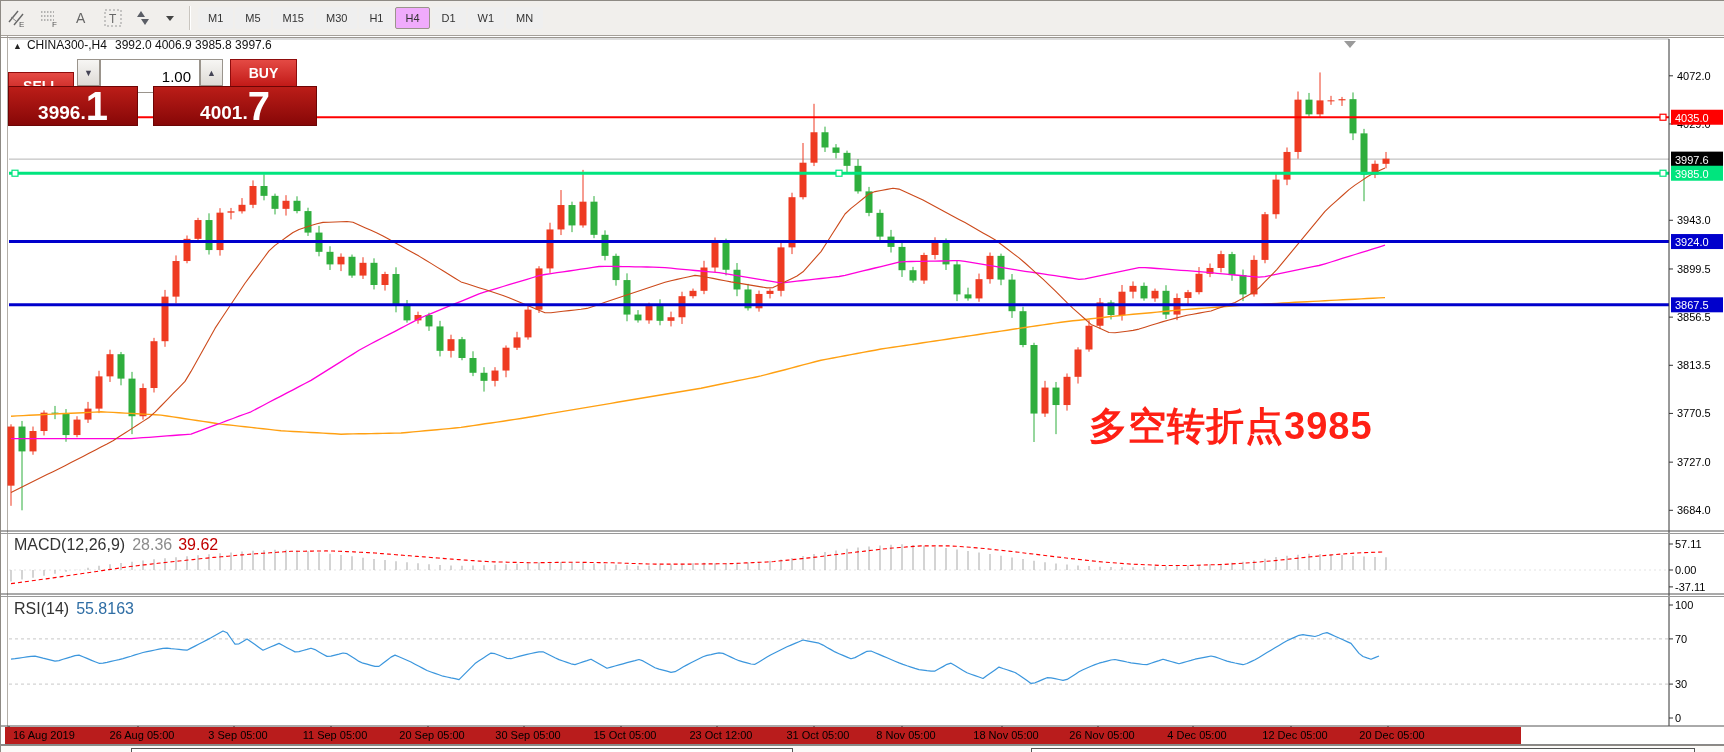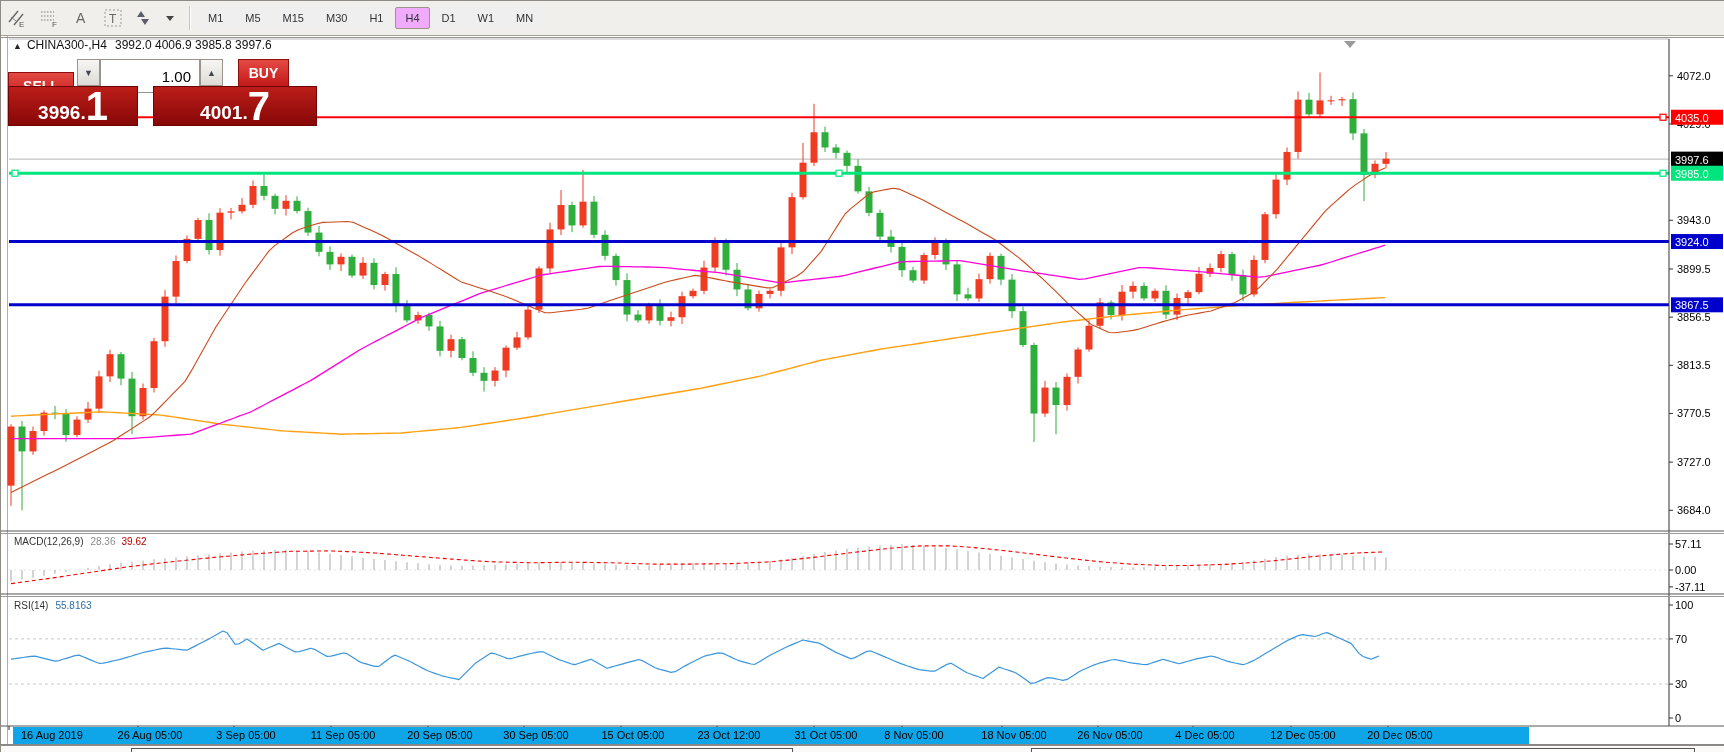--- a/index.html
+++ b/index.html
@@ -13,39 +13,39 @@
   
   .win-left-line{position:absolute;left:6px;top:35px;width:1px;height:708px;background:#b3afa9}
   .plot-topline{position:absolute;left:0;top:36px;width:1724px;height:1px;background:#9a958f}
   .title-row{position:absolute;left:12px;top:37px;font-size:12px;color:#111;white-space:nowrap}
   .title-row .arrow{font-size:9px;margin-right:5px;color:#222}
   .title-row .ohlc{margin-left:8px}
   
   .trade{position:absolute;left:7px;top:58px;width:285px;height:67px}
   .btn-red{position:absolute;background:linear-gradient(#e44a44,#c21a18);border:1px solid #8f0c0c;color:#fff;font-size:14px;font-weight:bold;display:flex;align-items:center;justify-content:center;box-sizing:border-box;cursor:pointer}
   .btn-sell{left:0;top:13px;width:66px;height:27px;border-bottom:none}
-  .btn-buy{left:230px;top:0;width:51px;height:27px;border-bottom:none}
+  .btn-buy{left:222px;top:0;width:67px;height:27px;border-bottom:none}
   .spin{position:absolute;top:0;width:23px;height:27px;background:linear-gradient(#f7f6f4,#dedbd6);border:1px solid #9a948c;box-sizing:border-box;display:flex;align-items:center;justify-content:center;font-size:9px;color:#445;cursor:pointer}
   .spin-dn{left:69px}.spin-up{left:192px}
   .vol{position:absolute;left:92px;top:0;width:100px;height:34px;border:1px solid #9a948c;box-sizing:border-box;font-family:"Liberation Sans",sans-serif;font-size:15px;text-align:right;padding:0 8px 0 0;color:#000}
   .px-box{position:absolute;top:27px;height:40px;background:linear-gradient(#bb1d18,#870707);border:1px solid #6d0505;box-sizing:border-box;color:#fff;display:flex;align-items:flex-end;justify-content:center;padding-bottom:3px;cursor:pointer}
   .px-bid{left:0;width:130px}
   .px-ask{left:145px;width:164px}
   .px-main{font-size:19px;font-weight:bold;line-height:1}
   .px-dot{font-size:19px;font-weight:bold;line-height:1}
   .px-pip{font-size:40px;font-weight:bold;line-height:.78}
   
-  .ind-label{position:absolute;left:13px;font-size:10px;color:#333;white-space:nowrap}
+  .ind-label{position:absolute;left:13px;font-size:16px;color:#333;white-space:nowrap}
   .ind-label .v-main{color:#8c8c8c;margin-left:7px}
   .ind-label .v-sig{color:#c00000;margin-left:6px}
   .ind-label .v-rsi{color:#2e6da4;margin-left:7px}
   
   .annot{position:absolute;left:1088px;top:400px;font-size:38px;font-weight:bold;color:#ff2015;letter-spacing:1px;white-space:nowrap}
   
-  .date-axis{position:absolute;left:12px;top:726px;width:1516px;height:17px;background:#0ea5e9}
+  .date-axis{position:absolute;left:4px;top:726px;width:1516px;height:17px;background:#b91c1c}
   .date-axis span{position:absolute;top:2px;font-size:11px;color:#000;transform:translateX(-50%);white-space:nowrap}
   .date-axis span.left{transform:none}
   
   .bstrip{position:absolute;left:0;top:744px;width:1724px;height:8px;background:#fbfaf8;border-top:1px solid #8e8a84}
   .bbox{position:absolute;top:2px;height:8px;background:#fff;border:1px solid #555;border-bottom:none}
   svg{position:absolute;left:0;top:0}
   svg text{font-family:"Liberation Sans",sans-serif}
 </style>
 </head>
 <body>
@@ -585,20 +585,21 @@
         <span class="px-dot">.</span>
         <span class="px-pip">1</span>
     </div>
     <div class="px-box px-ask">
       <span class="px-main">4001</span>
         <span class="px-dot">.</span>
         <span class="px-pip">7</span>
     </div>
   </div>
 
+  <div class="annot">多空转折点3985</div>
 
   <div class="ind-label" style="top:535px">
     <span>MACD(12,26,9)</span><span class="v-main">28.36</span><span class="v-sig">39.62</span>
   </div>
   <div class="ind-label" style="top:599px">
     <span>RSI(14)</span><span class="v-rsi">55.8163</span>
   </div>
 
   <div class="date-axis" id="date-axis">
       <span class="left" style="left: 8px;">16 Aug 2019</span>

